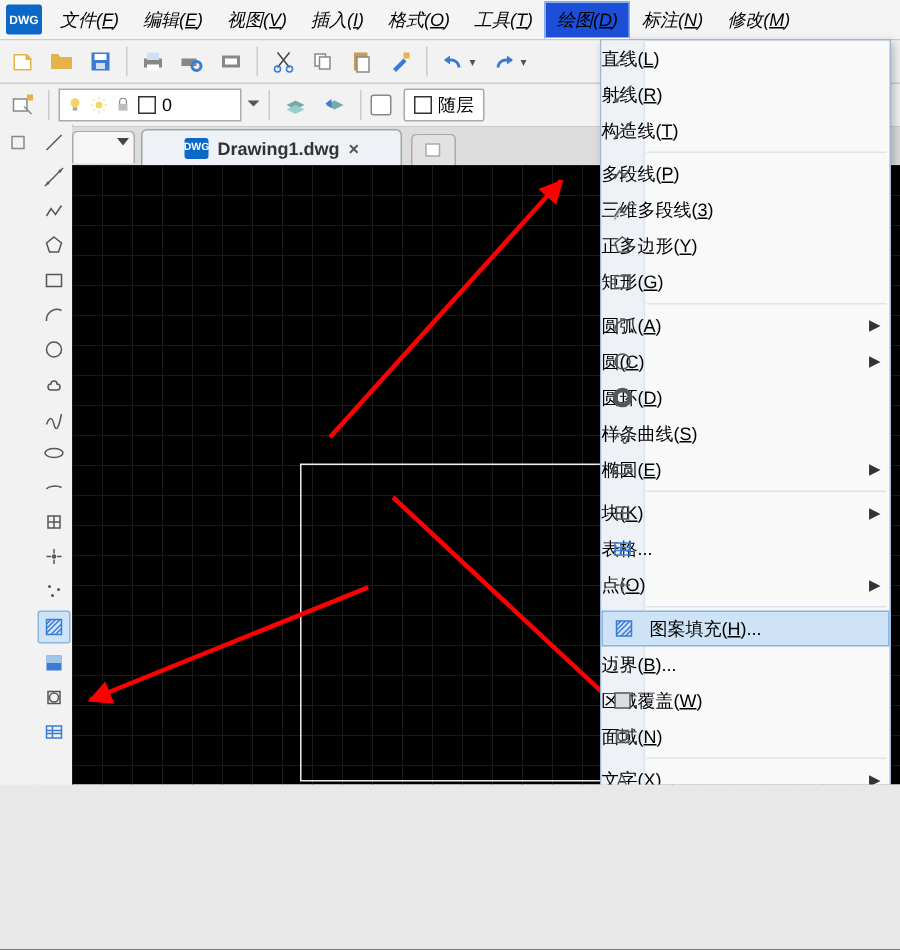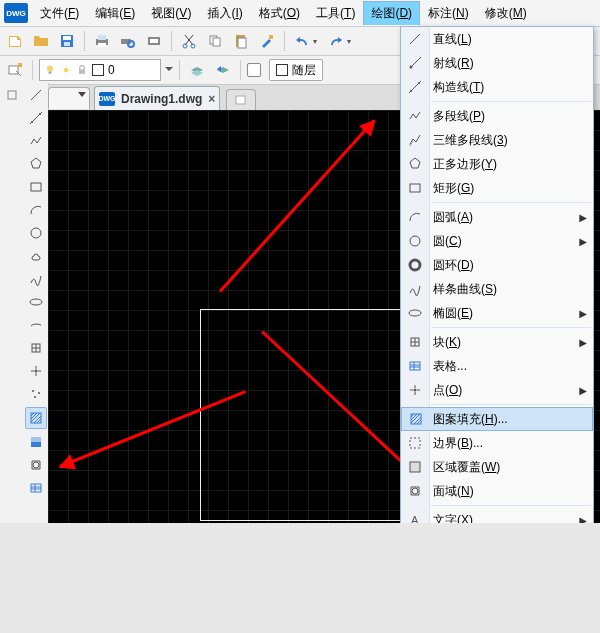--- a/index.html
+++ b/index.html
@@ -1,78 +1,78 @@
 <!DOCTYPE html>
 <html><head>
 <meta charset="utf-8">
 <style>
   html,body{margin:0;padding:0;font-family:"Microsoft YaHei","SimSun",Arial,sans-serif;font-size:12px;background:#e8e8e8;color:#000;overflow:hidden}
   .wrap{position:relative;width:600px;height:523px;background:#f4f4f4;border-right:1px solid #0369a1}
   
   .menubar{display:flex;align-items:center;height:26px;background:#f4f4f4;border-bottom:1px solid #ccc}
   .logo{width:24px;height:20px;margin:0 4px;display:flex;align-items:center;justify-content:center;background:#0b68c6;color:#fff;font-size:8px;font-weight:bold;border-radius:2px}
   .menu-item{padding:4px 8px;cursor:default}
-  .menu-item.open{background:#7dd3fc;border:1px solid #8ab5e0;border-bottom-color:#fff;padding:3px 7px;position:relative;z-index:30}
+  .menu-item.open{background:#1d4ed8;border:1px solid #8ab5e0;border-bottom-color:#fff;padding:3px 7px;position:relative;z-index:30}
   
   .toolbar{display:flex;align-items:center;height:28px;background:#f2f2f2;border-bottom:1px solid #ccc;padding:0 4px;gap:4px}
   .tb-btn{width:22px;height:22px;display:flex;align-items:center;justify-content:center;border-radius:2px;color:#555}
   .tb-btn svg{width:16px;height:16px}
   .tb-sep{width:1px;height:20px;background:#ccc;margin:0 2px}
   .tb-dd{display:flex;align-items:center}
   .tb-dd-arrow{width:8px;font-size:8px;color:#555}
   .layer-box{display:flex;align-items:center;height:20px;border:1px solid #aaa;background:#fff;padding:0 4px;gap:4px;width:112px}
   .chk-empty{width:12px;height:12px;border:1px solid #888;background:#fff;border-radius:2px;margin-right:4px}
   .pill-btn{height:20px;border:1px solid #aaa;background:#fff;display:flex;align-items:center;padding:0 6px;border-radius:2px;gap:4px}
   
   .left-tb{position:absolute;top:83px;width:24px;background:#f2f2f2;border-right:1px solid #ccc;display:flex;flex-direction:column;align-items:center;padding-top:2px;gap:3px}
   .left-tb.a{left:0;height:548px}
   .left-tb.b{left:24px;height:548px;border-right:1px solid #ccc}
   .vt-btn{width:20px;height:20px;display:flex;align-items:center;justify-content:center;color:#555}
   .vt-btn svg{width:14px;height:14px}
   .vt-btn.highlight{background:#cfe3f7;border:1px solid #8ab5e0;border-radius:2px}
   
   .tabstrip{position:absolute;left:48px;top:85px;right:0;height:25px;background:#ddd;display:flex;align-items:end;border-bottom:1px solid #888}
-  .tab{display:flex;align-items:center;gap:6px;height:23px;background:#eef2f6;border:1px solid #9aa;border-bottom:none;border-radius:4px 4px 0 0;padding:0 4px;margin-left:6px;font-weight:bold;color:#333}
+  .tab{display:flex;align-items:center;gap:6px;height:23px;background:#eef2f6;border:1px solid #9aa;border-bottom:none;border-radius:4px 4px 0 0;padding:0 28px;margin-left:6px;font-weight:bold;color:#333}
   .tab-inactive{position:absolute;left:0;top:2px;width:40px;height:21px;background:#f6f6f6;border:1px solid #aaa;border-radius:4px 4px 0 0;border-bottom:none}
   .tab-new{width:28px;height:20px;background:#e2e2e2;border:1px solid #aaa;border-radius:4px 4px 0 0;border-bottom:none;margin-left:6px;display:flex;align-items:center;justify-content:center}
   .tab .x{font-family:Arial;font-weight:bold;color:#555}
   .tab .ico{width:16px;height:14px;background:#0b68c6;border-radius:2px;display:flex;align-items:center;justify-content:center;color:#fff;font-size:7px;font-weight:bold}
   
   .canvas{position:absolute;left:48px;top:110px;right:0;bottom:0;background:#000}
   .grid{position:absolute;inset:0;background-image:
     linear-gradient(#1a1a1a 1px,transparent 1px),
     linear-gradient(90deg,#1a1a1a 1px,transparent 1px),
     linear-gradient(#2e2e2e 1px,transparent 1px),
     linear-gradient(90deg,#2e2e2e 1px,transparent 1px);
     background-size:20px 20px,20px 20px,100px 100px,100px 100px}
   .rect{position:absolute;border:1px solid #eee}
   
   .dropdown{position:absolute;top:26px;left:400px;width:192px;background:#f9f9f9;border:1px solid #9db6d4;box-shadow:2px 2px 6px rgba(0,0,0,.25);z-index:20}
   .dd-iconcol{position:absolute;left:0;top:0;bottom:0;width:28px;background:#eef2f6;border-right:1px solid #dbe4ee}
-  .dd-row{display:flex;align-items:center;height:24px;position:relative;padding-left:32px;padding-right:18px}
+  .dd-row{display:flex;align-items:center;height:24px;position:relative;padding-right:18px}
   .dd-row.highlight{background:#cfe3f7;border:1px solid #8ab5e0;padding-left:31px;padding-right:17px;height:22px}
   .dd-sep{height:1px;background:#dbe4ee;margin:2px 2px 2px 30px}
   .dd-ico{position:absolute;left:5px;width:18px;height:18px;display:flex;align-items:center;justify-content:center;color:#555}
   .dd-ico svg{width:14px;height:14px}
   .dd-arrow{position:absolute;right:6px;font-size:10px;color:#333}
   .dd-label u{text-decoration:underline}
   
   .arrow{position:absolute;background:red;transform-origin:left center;height:3px}
   .arrow::after{content:"";position:absolute;right:-2px;top:-6px;border:8px solid transparent;border-left:16px solid red;border-right:none}
   .arrow.rev::after{right:auto;left:-2px;border:8px solid transparent;border-right:16px solid red;border-left:none}
   .tri{width:0;height:0;border-left:4px solid transparent;border-right:4px solid transparent;border-top:5px solid #444}
 </style>
 </head>
 <body>
 
 <div class="wrap">
 
   <div class="menubar">
     <div class="logo">DWG</div>
-    <div id="menus" style="display: flex;">
+    <div id="menus" style="display: flex; font-style: italic;">
         <div class="menu-item">文件(<u>F</u>)</div>
         <div class="menu-item">编辑(<u>E</u>)</div>
         <div class="menu-item">视图(<u>V</u>)</div>
         <div class="menu-item">插入(<u>I</u>)</div>
         <div class="menu-item">格式(<u>O</u>)</div>
         <div class="menu-item">工具(<u>T</u>)</div>
         <div class="menu-item open">绘图(<u>D</u>)</div>
         <div class="menu-item">标注(<u>N</u>)</div>
         <div class="menu-item">修改(<u>M</u>)</div>
       </div>

